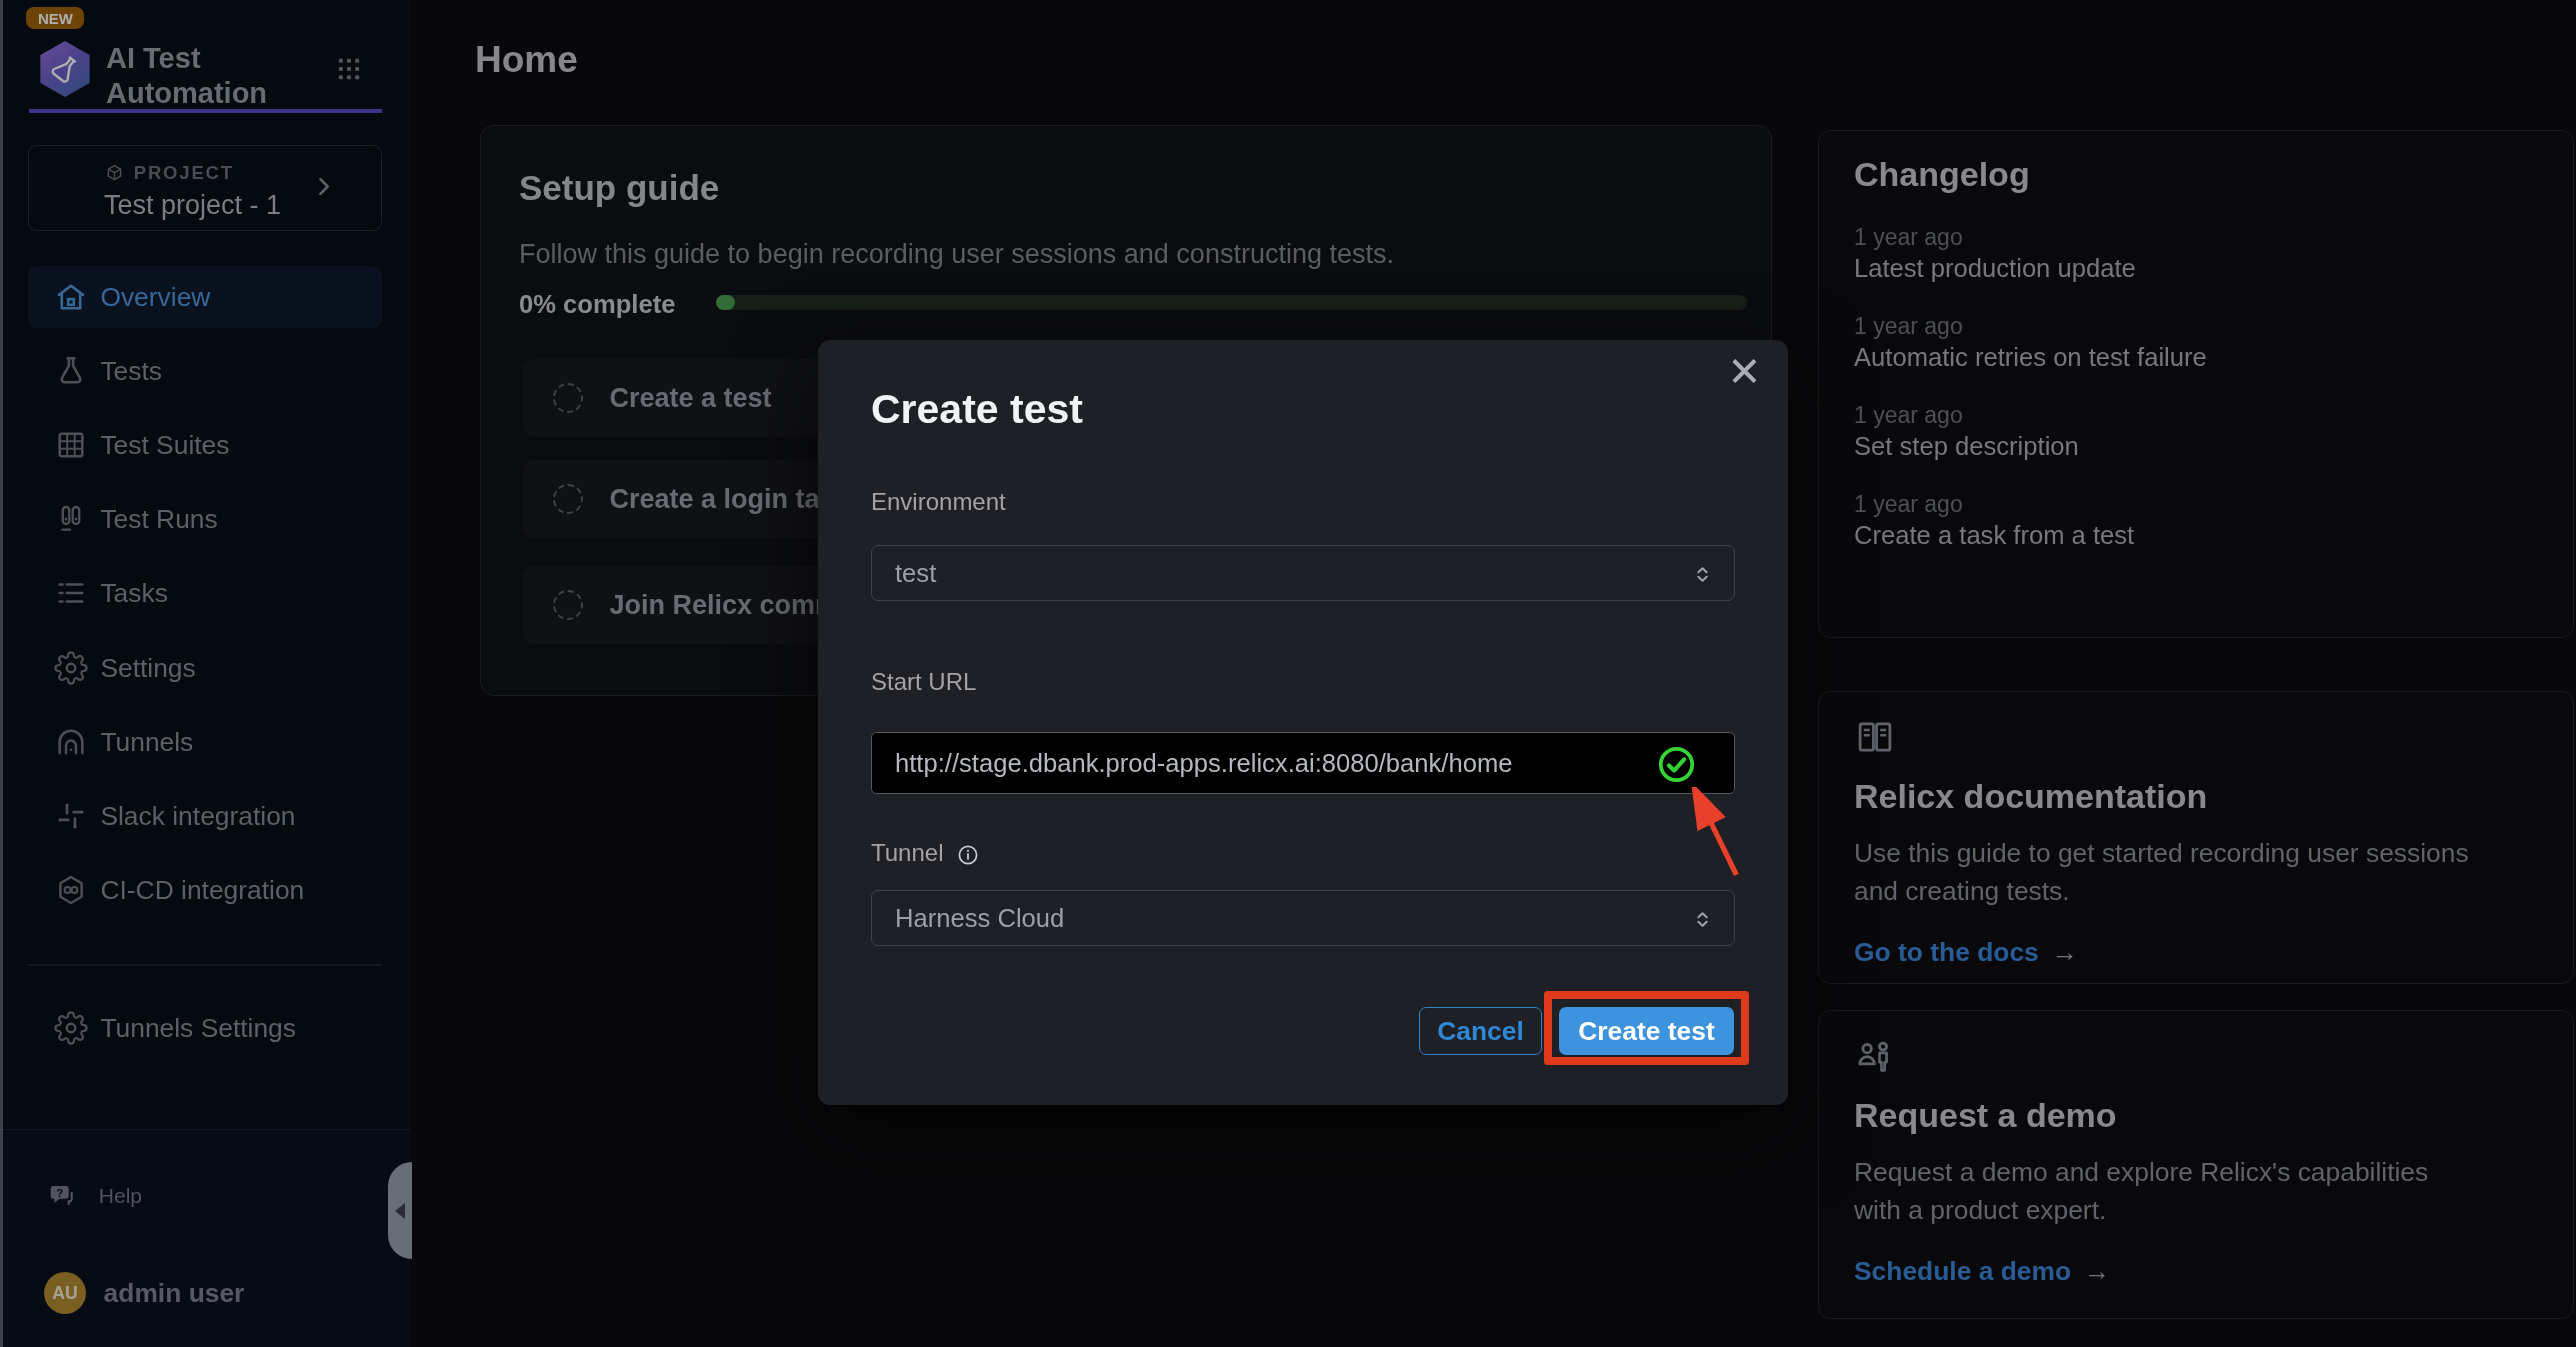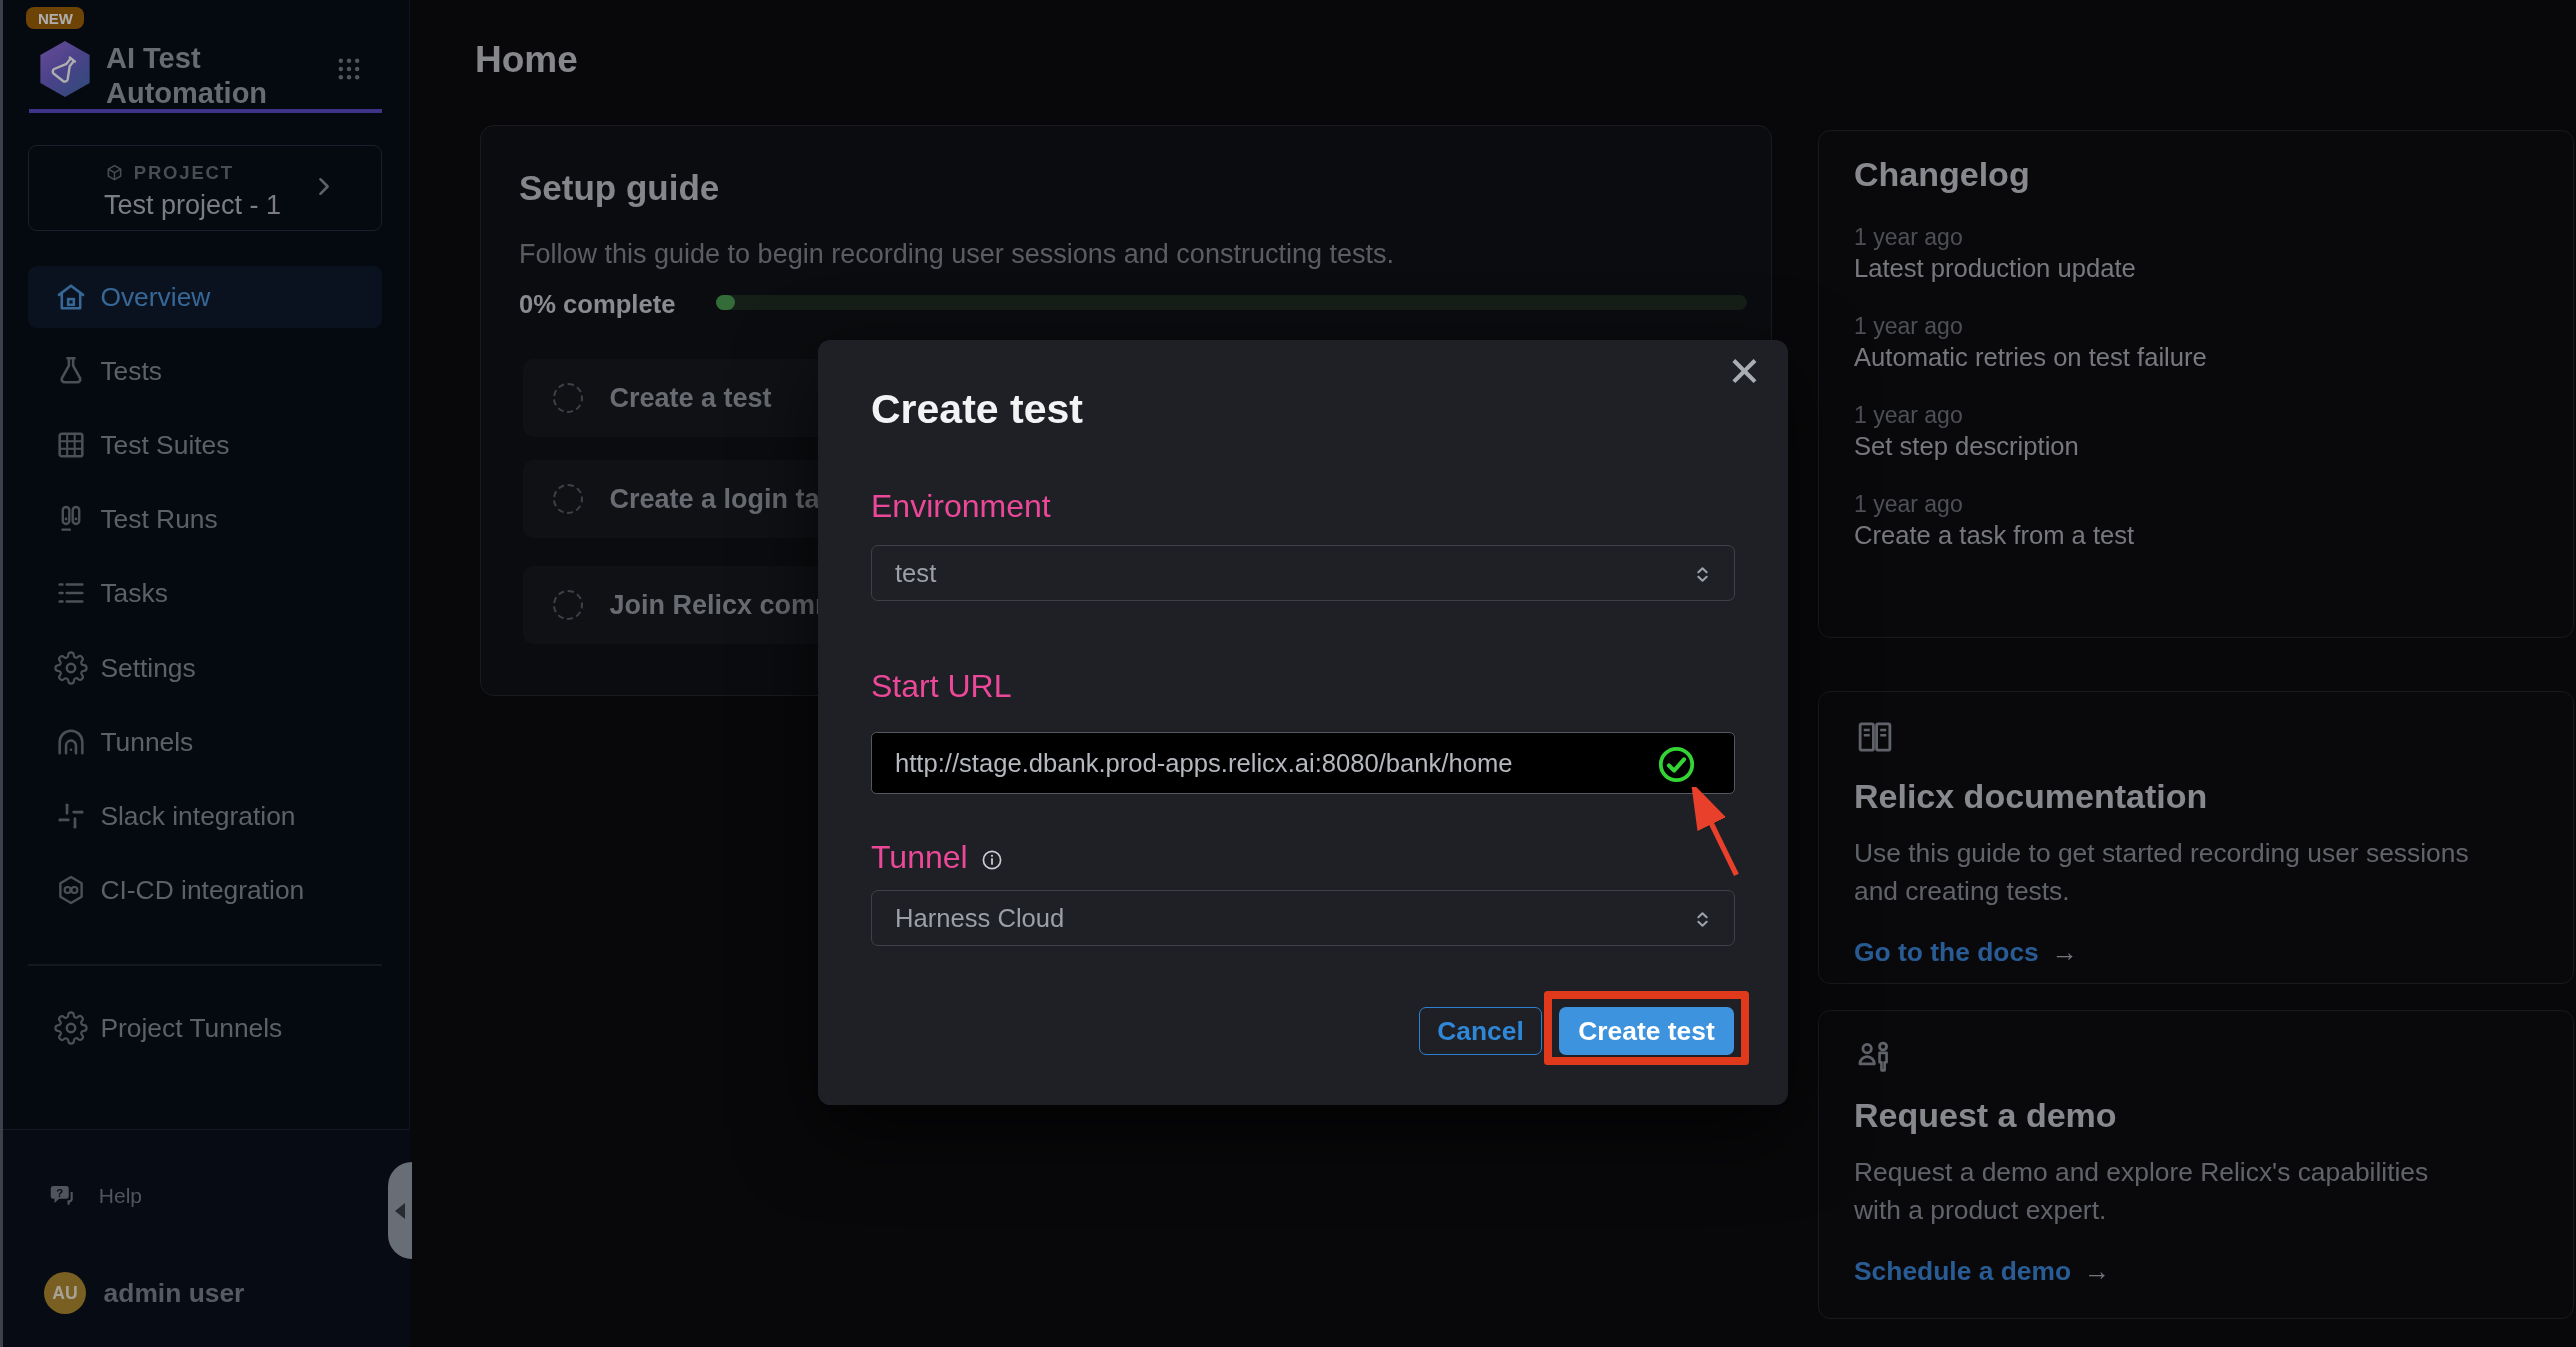--- a/index.html
+++ b/index.html
@@ -62,21 +62,21 @@
   .rcard-desc { font-size:26.4px; line-height:1.45; color:#8d9199; margin-top:17.6px; max-width:617px; }
   .rcard-link { margin-top:26.4px; font-size:26.4px; font-weight:600; color:#3b86d8; cursor:pointer; display:inline-block; }
   .link-arrow { color:#a9adb3; font-weight:400; margin-left:8.8px; }
   .rcard h3 { margin-top:19.4px; }
 
   
   #backdrop { position:absolute; left:0; top:0; width:2576px; height:1347px; background:rgba(2,3,6,0.32); z-index:20; }
   #modal { position:absolute; left:818px; top:340px; width:970px; height:765px; background:#1e2025; border-radius:12.3px; box-shadow:0 26.4px 79px rgba(0,0,0,.65); z-index:30; }
   .modal-close { position:absolute; right:26.4px; top:12.3px; font-size:41px; color:#a9adb4; cursor:pointer; line-height:1; }
   .modal-title { position:absolute; left:53px; top:46px; font-size:41px; font-weight:700; color:#f2f3f5; }
-  .field-label { position:absolute; left:53px; font-size:32px; font-weight:500; color:#ec4899; display:flex; align-items:center; gap:12.3px; }
+  .field-label { position:absolute; left:53px; font-size:24px; font-weight:500; color:#a3a3a3; display:flex; align-items:center; gap:12.3px; }
   .select-box { position:absolute; left:53px; width:864px; height:56px; border:1.8px solid #3e4147; border-radius:7px; display:flex; align-items:center; padding:0 23px; font-size:25.6px; color:#9ba0a7; cursor:pointer; }
   .select-box .caret { position:absolute; right:19.4px; color:#9da2a9; }
   .url-input { position:absolute; left:53px; top:392px; width:864px; height:62px; background:#000000; border:1.8px solid #55585e; border-radius:5.3px; color:#b5b8be; font-size:25.6px; font-family:"Liberation Sans",sans-serif; padding:0 71px 0 23px; outline:none; }
   .url-check { position:absolute; left:838px; top:404px; color:#35d435; z-index:35; }
   .btn { position:absolute; top:667px; height:48px; border-radius:7px; font-size:26.4px; font-weight:600; display:flex; align-items:center; justify-content:center; cursor:pointer; font-family:"Liberation Sans",sans-serif; }
   .btn-cancel { left:601px; width:123px; background:transparent; border:1.8px solid #2f7fd1; color:#2f87d8; }
   .btn-create { left:741px; width:175px; background:#3d93dd; border:none; color:#ffffff; }
   .anno-box { position:absolute; left:726px; top:651px; width:205px; height:74px; border:8.8px solid #e0391b; border-radius:3.5px; pointer-events:none; z-index:36; }
   #anno-arrow { position:absolute; left:1682px; top:787px; z-index:40; pointer-events:none; }
 
@@ -267,21 +267,21 @@
           </svg></span>
       <span class="nlabel">CI-CD integration</span>
     </div>
 
     <div class="side-divider" style="top:964px"></div>
 
     <div class="nav-item" style="top:997px">
       <span><svg class="ic" width="34" height="34" viewBox="0 0 38 38">
             <use href="#i-gear"></use>
           </svg></span>
-      <span class="nlabel">Project Tunnels</span>
+      <span class="nlabel">Tunnels Settings</span>
     </div>
 
     <div id="side-bottom"></div>
     <div class="help-row">
       <span><svg class="ic" width="32" height="32" viewBox="0 0 36 36">
             <use href="#i-help"></use>
           </svg></span>
       <span class="nlabel">Help</span>
     </div>
     <div class="user-row">

